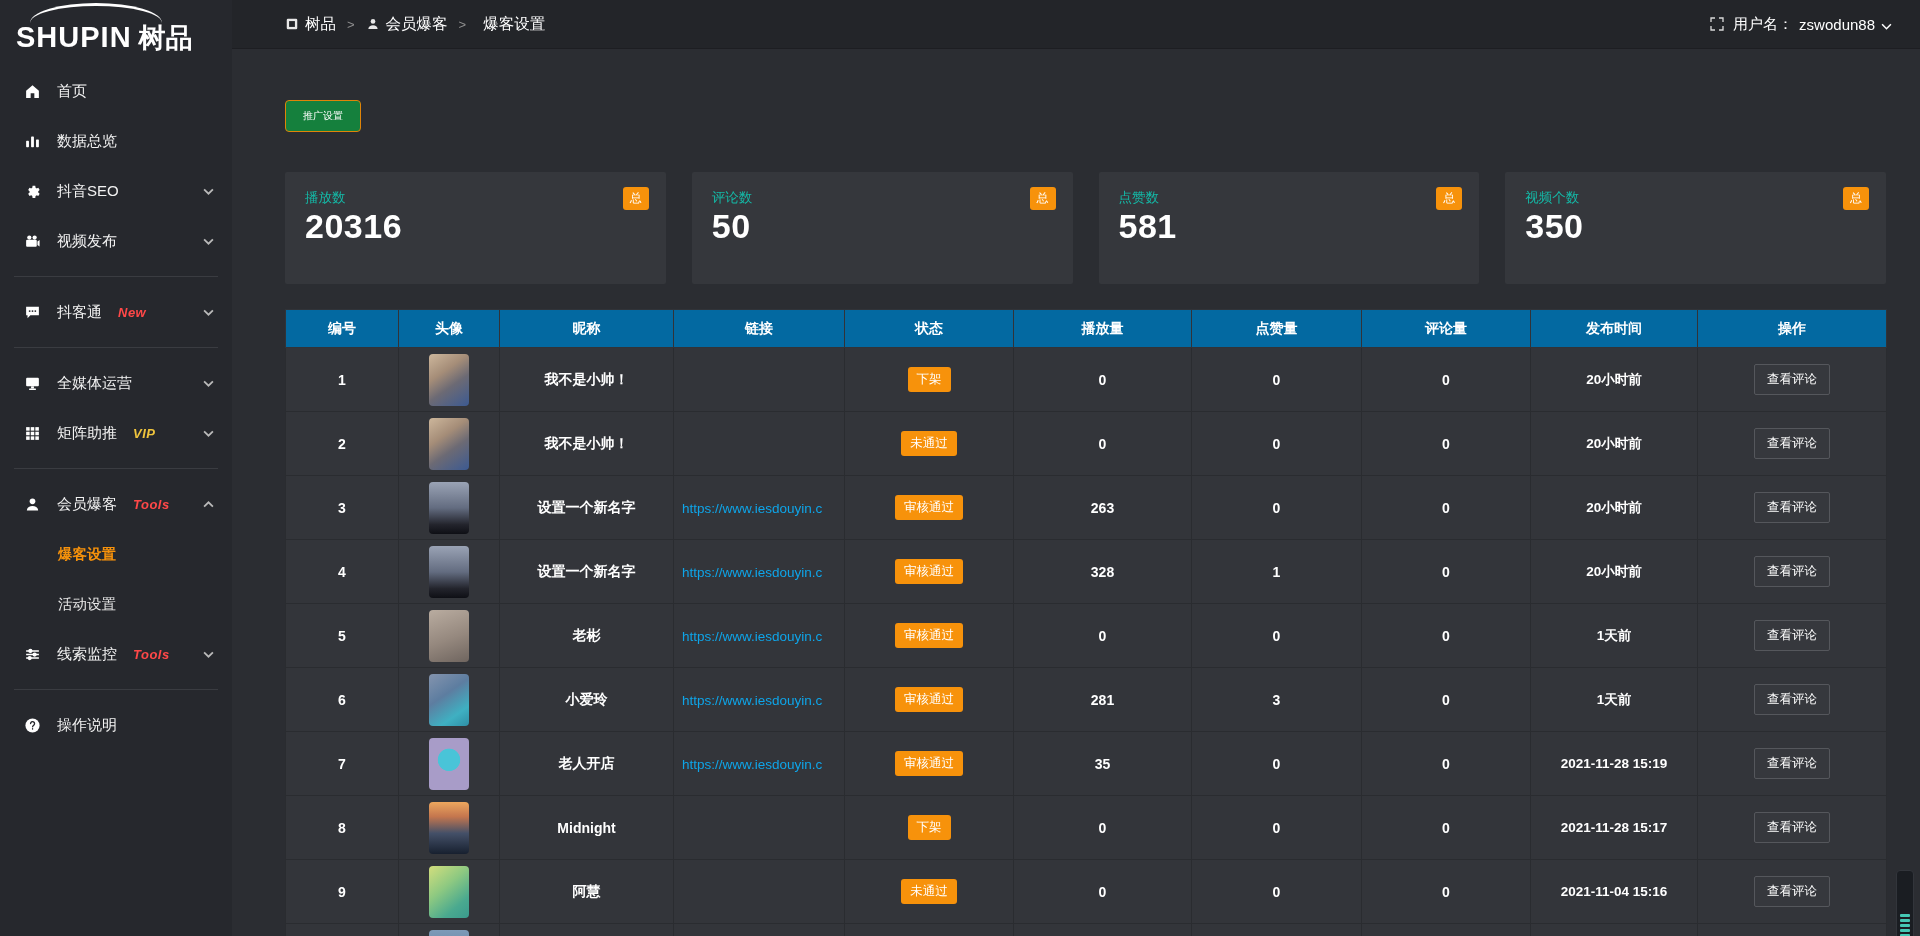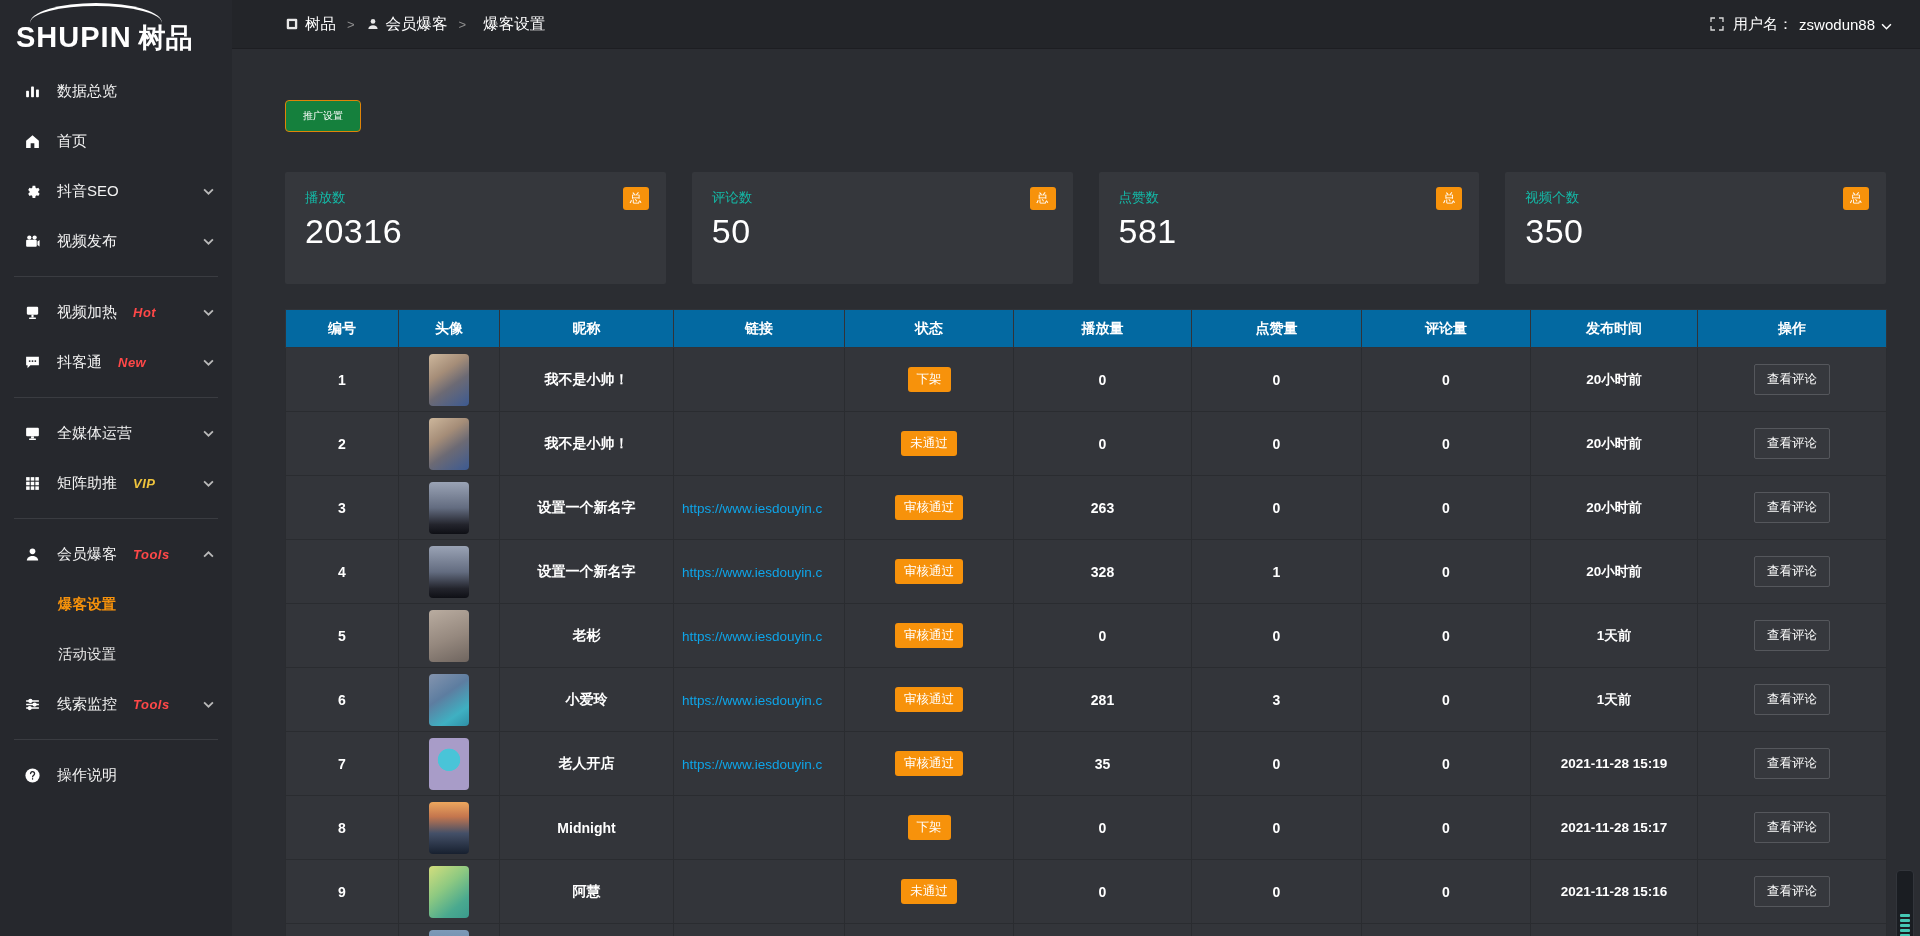--- a/index.html
+++ b/index.html
@@ -64,21 +64,21 @@
     background:#15803d; color:#fff; border:1px solid #e08408; border-radius:4px;
     font-size:10px; padding:8px 17px; cursor:pointer;
     font-family:inherit;
   }
   .cards { display:flex; gap:26px; margin-top:40px; }
   .card {
     flex:1; height:112px; background:#35373c; border-radius:2px;
     padding:17px 20px; position:relative;
   }
   .card-label { font-size:13.5px; color:#14b8a6; }
-  .card-value { font-size:34px; font-weight:400; margin-top:5px; letter-spacing:.5px; }
+  .card-value { font-size:34px; font-weight:700; letter-spacing:.5px; }
   .card-badge {
     position:absolute; top:15px; right:17px; background:#f7920b; color:#fff;
     font-size:12px; padding:3px 7px; border-radius:3px;
   }
   
   table { margin-top:25px; width:1601px; border-collapse:collapse; table-layout:fixed; }
   th {
     height:38px; background:#0369a1; font-size:14px; font-weight:700;
     border:1px solid #313338; color:#fff;
   }
@@ -125,35 +125,35 @@
   <div class="logo">
     <span class="logo-arc"></span>
     <span class="logo-en">SHUPIN</span>
     <span class="logo-cn">树品</span>
   </div>
   <nav class="menu">
 
     <div class="mi">
       <span class="ic">
           <svg viewBox="0 0 24 24" fill="currentColor">
+            <path d="M3 11L12 3l9 8v10h-6.4v-6.6H9.4V21H3z"></path>
+          </svg>
+        </span>
+      <span>首页</span>
+    </div>
+
+    <div class="mi">
+      <span class="ic">
+          <svg viewBox="0 0 24 24" fill="currentColor">
             <rect x="3" y="11" width="4" height="9" rx="1"></rect>
             <rect x="10" y="5" width="4" height="15" rx="1"></rect>
             <rect x="17" y="9" width="4" height="11" rx="1"></rect>
           </svg>
         </span>
       <span>数据总览</span>
-    </div>
-
-    <div class="mi">
-      <span class="ic">
-          <svg viewBox="0 0 24 24" fill="currentColor">
-            <path d="M3 11L12 3l9 8v10h-6.4v-6.6H9.4V21H3z"></path>
-          </svg>
-        </span>
-      <span>首页</span>
     </div>
 
 
     <div class="mi">
       <span class="ic">
           <svg viewBox="0 0 24 24" fill="currentColor">
             <path d="M12 15.6A3.6 3.6 0 1 1 12 8.4a3.6 3.6 0 0 1 0 7.2zm8.1-2.1l2 1.5-1.9 3.3-2.3-.9c-.5.4-1 .7-1.6 1L15.9 21h-3.8l-.4-2.7c-.6-.2-1.1-.5-1.6-.9l-2.3.9-1.9-3.3 2-1.5a7.6 7.6 0 0 1 0-2l-2-1.5 1.9-3.3 2.3.9c.5-.4 1-.7 1.6-.9L12.1 4h3.8l.4 2.7c.6.2 1.1.5 1.6.9l2.3-.9 1.9 3.3-2 1.5c.1.7.1 1.4 0 2z"></path>
           </svg>
         </span>
       <span>抖音SEO</span>
@@ -176,36 +176,20 @@
       <span>视频发布</span>
       <span class="chev">
           <svg viewBox="0 0 10 6" fill="none" stroke="currentColor" stroke-width="1.6">
             <path d="M1 1l4 4 4-4"></path>
           </svg>
         </span>
     </div>
 
     <div class="divider"></div>
 
-    <div class="mi">
-      <span class="ic">
-          <svg viewBox="0 0 24 24" fill="currentColor">
-            <rect x="4" y="4" width="16" height="11" rx="1.5"></rect>
-            <rect x="10.5" y="15" width="3" height="4"></rect>
-            <rect x="7" y="19" width="10" height="2" rx="1"></rect>
-          </svg>
-        </span>
-      <span>视频加热</span>
-      <span class="bdg b-red">Hot</span>
-      <span class="chev">
-          <svg viewBox="0 0 10 6" fill="none" stroke="currentColor" stroke-width="1.6">
-            <path d="M1 1l4 4 4-4"></path>
-          </svg>
-        </span>
-    </div>
 
     <div class="mi">
       <span class="ic">
           <svg viewBox="0 0 24 24" fill="currentColor">
             <path d="M3 4h18v12H9l-4 4v-4H3z"></path>
             <circle cx="8" cy="10" r="1.3" fill="#26282d"></circle>
             <circle cx="12" cy="10" r="1.3" fill="#26282d"></circle>
             <circle cx="16" cy="10" r="1.3" fill="#26282d"></circle>
           </svg>
         </span>
@@ -523,21 +507,21 @@
 
         <tr>
           <td class="c-id">9</td>
           <td class="c-av"><span class="avatar avatar-9"></span></td>
           <td class="c-nick">阿慧</td>
           <td class="c-link"><span class="link" style="visibility: hidden;"></span></td>
           <td class="c-status"><span class="status-badge">未通过</span></td>
           <td class="c-num">0</td>
           <td class="c-num">0</td>
           <td class="c-num">0</td>
-          <td class="c-time">2021-11-28 15:16</td>
+          <td class="c-time">2021-11-04 15:16</td>
           <td class="c-act"><button class="view-btn">查看评论</button></td>
         </tr>
 
         <tr>
           <td class="c-id"></td>
           <td class="c-av"><span class="avatar avatar-10"></span></td>
           <td class="c-nick"></td>
           <td class="c-link"><span class="link" style="visibility: hidden;"></span></td>
           <td class="c-status"></td>
           <td class="c-num"></td>

